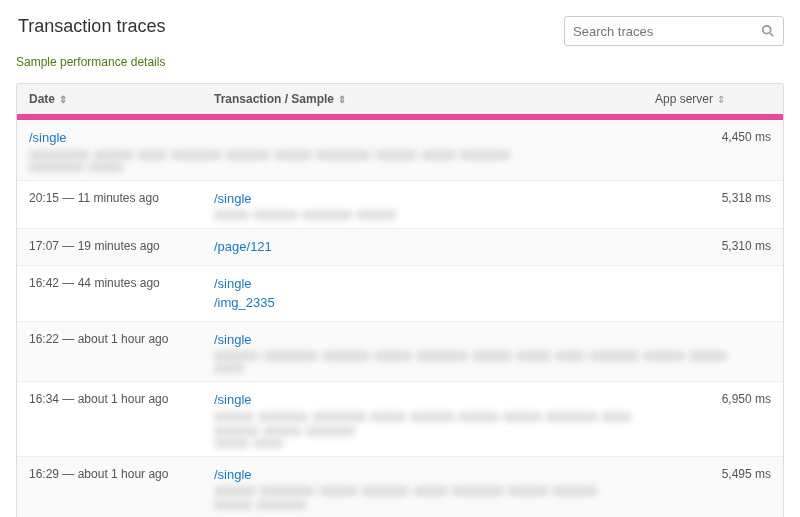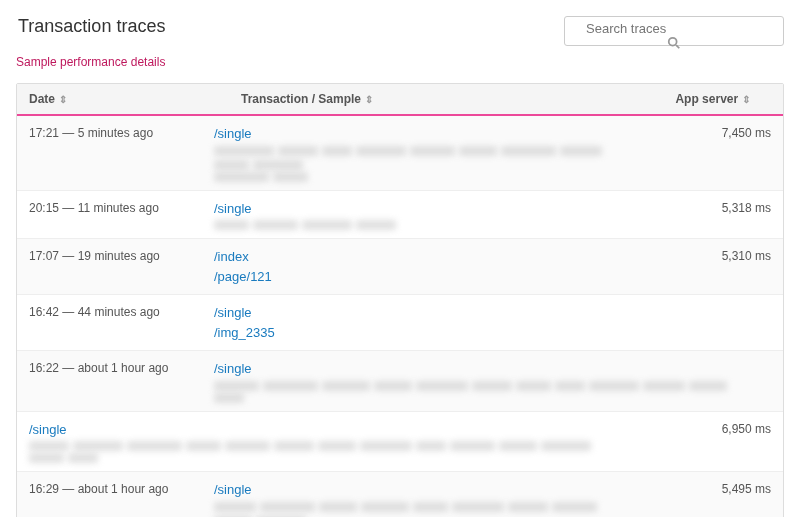--- a/index.html
+++ b/index.html
@@ -28,33 +28,32 @@
     .page-title {
       font-size: 18px;
       font-weight: normal;
       color: #333;
       margin-bottom: 18px;
       text-align: right;
     }
 
     .page-subtitle {
       font-size: 12px;
-      color: #be185d;
+      color: #4d7c0f;
     }
 
     .search-box {
       display: flex;
       align-items: center;
       border: 1px solid #ccc;
       border-radius: 3px;
       background: #fff;
       padding: 4px 8px;
       width: 220px;
       height: 30px;
-      flex-direction: column;
     }
 
     .search-input {
       border: none;
       outline: none;
       font-size: 13px;
       color: #999;
       flex: 1;
       background: transparent;
     }
@@ -67,23 +66,22 @@
     }
 
     .table-container {
       border: 1px solid #ddd;
       border-radius: 2px;
     }
 
     .table-header {
       display: flex;
       background: #f5f5f5;
-      border-bottom: 2px solid #ec4899;
+      border-bottom: 6px solid #ec4899;
       padding: 8px 0;
-      gap: 27px;
     }
 
     .col-date {
       width: 185px;
       padding: 0 12px;
       font-weight: bold;
       color: #555;
       font-size: 12px;
       display: flex;
       align-items: center;
@@ -97,27 +95,27 @@
       color: #555;
       font-size: 12px;
       display: flex;
       align-items: center;
       gap: 4px;
     }
 
     .col-appserver {
       width: 140px;
       padding: 0 12px;
-      font-weight: bold;
+      font-weight: normal;
       color: #555;
       font-size: 12px;
       display: flex;
       align-items: center;
       gap: 4px;
-      justify-content: center;
+      justify-content: flex-start;
     }
 
     .sort-icon {
       font-size: 10px;
       color: #999;
     }
 
     .table-row {
       display: flex;
       border-bottom: 1px solid #eee;
@@ -215,59 +213,57 @@
         <span class="sort-icon">⇕</span>
       </div>
       <div class="col-appserver">
         <span>App server</span>
         <span class="sort-icon">⇕</span>
       </div>
     </div>
 
     <div id="table-body">
         <div class="table-row">
-          <div class="row-date">17:21 — 5 minutes ago</div>
           <div class="row-transaction">
             <a class="transaction-link" href="#">/single</a>
             <div class="blurred-line">
               <span class="blurred-text" style="width: 60px;"></span>
               <span class="blurred-text" style="width: 40px;"></span>
               <span class="blurred-text" style="width: 30px;"></span>
               <span class="blurred-text" style="width: 50px;"></span>
               <span class="blurred-text" style="width: 45px;"></span>
               <span class="blurred-text" style="width: 38px;"></span>
               <span class="blurred-text" style="width: 55px;"></span>
               <span class="blurred-text" style="width: 42px;"></span>
               <span class="blurred-text" style="width: 35px;"></span>
               <span class="blurred-text" style="width: 50px;"></span>
             </div>
             <div class="blurred-line">
               <span class="blurred-text" style="width: 55px;"></span>
               <span class="blurred-text" style="width: 35px;"></span>
             </div>
           </div>
-          <div class="row-appserver duration-value">7,450 ms</div>
+          <div class="row-appserver duration-value">4,450 ms</div>
         </div>
         <div class="table-row">
           <div class="row-date">20:15 — 11 minutes ago</div>
           <div class="row-transaction">
             <a class="transaction-link" href="#">/single</a>
             <div class="blurred-line">
               <span class="blurred-text" style="width: 35px;"></span>
               <span class="blurred-text" style="width: 45px;"></span>
               <span class="blurred-text" style="width: 50px;"></span>
               <span class="blurred-text" style="width: 40px;"></span>
             </div>
           </div>
           <div class="row-appserver duration-value">5,318 ms</div>
         </div>
         <div class="table-row">
           <div class="row-date">17:07 — 19 minutes ago</div>
           <div class="row-transaction">
-            <a class="transaction-link" href="#">/index</a>
             <a class="transaction-link" href="#">/page/121</a>
           </div>
           <div class="row-appserver duration-value">5,310 ms</div>
         </div>
         <div class="table-row">
           <div class="row-date">16:42 — 44 minutes ago</div>
           <div class="row-transaction">
             <a class="transaction-link" href="#">/single</a>
             <a class="transaction-link" href="#">/img_2335</a>
           </div>
@@ -288,20 +284,21 @@
               <span class="blurred-text" style="width: 50px;"></span>
               <span class="blurred-text" style="width: 42px;"></span>
               <span class="blurred-text" style="width: 38px;"></span>
             </div>
             <div class="blurred-line">
               <span class="blurred-text" style="width: 30px;"></span>
             </div>
           </div>
         </div>
         <div class="table-row">
+          <div class="row-date">16:34 — about 1 hour ago</div>
           <div class="row-transaction">
             <a class="transaction-link" href="#">/single</a>
             <div class="blurred-line">
               <span class="blurred-text" style="width: 40px;"></span>
               <span class="blurred-text" style="width: 50px;"></span>
               <span class="blurred-text" style="width: 55px;"></span>
               <span class="blurred-text" style="width: 35px;"></span>
               <span class="blurred-text" style="width: 45px;"></span>
               <span class="blurred-text" style="width: 40px;"></span>
               <span class="blurred-text" style="width: 38px;"></span>

